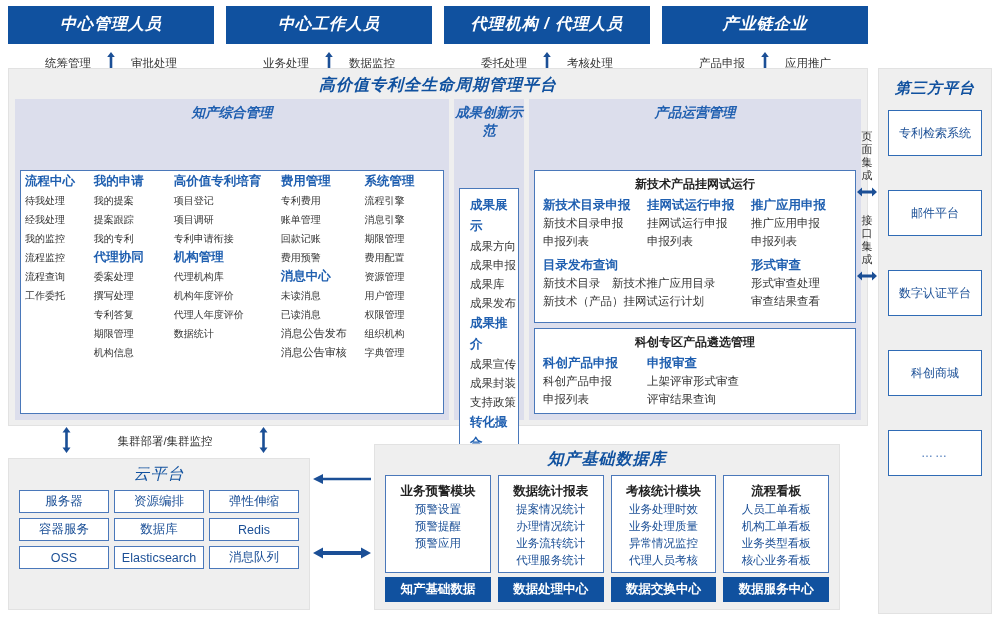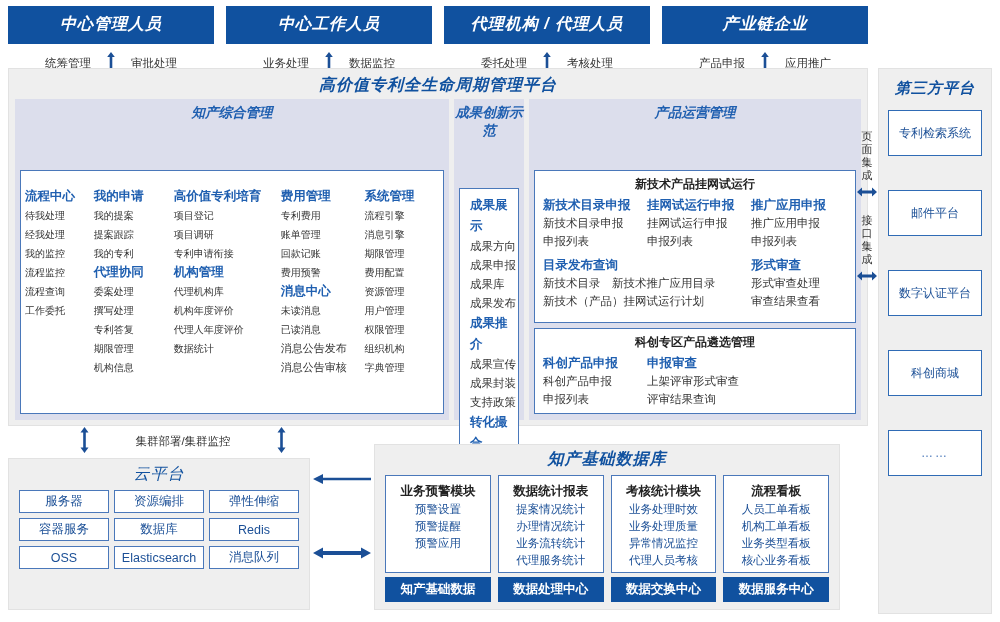--- a/index.html
+++ b/index.html
@@ -38,21 +38,21 @@
   }
   .panels{position:absolute;left:6px;top:30px;right:6px;bottom:5px;display:flex;gap:5px;}
 
   .panel{background:#DCDEEC;display:flex;flex-direction:column;gap:44px;}
   .panel-title{
     text-align:center;font-size:13.5px;font-weight:bold;font-style:italic;
     color:#1F5FB0;padding:5px 0 4px;
   }
   .panel-body{
     flex:1;background:#ffffff;border:1.5px solid #4A78BA;margin:0 5px 6px;
-    box-sizing:border-box;padding:16px 4px;
+    box-sizing:border-box;padding:1px 4px;
   }
 
   .p-ip{width:434px;}
   .p-ach{width:96px;}
   .p-prod{flex:1;background:#DCDEEC;}
 
   
   .cols{display:flex;}
   .col{display:flex;flex-direction:column;}
   .grp{font-size:12.5px;font-weight:bold;color:#1F5FB0;line-height:19px;white-space:nowrap;}
@@ -104,21 +104,21 @@
   .third-box{
     width:94px;height:46px;margin-bottom:34px;
     background:#fff;border:1.5px solid #2F6BB5;box-sizing:border-box;
     display:flex;align-items:center;justify-content:center;
     font-size:12px;color:#1b4f96;
   }
   .third-box.last{margin-bottom:0;letter-spacing:2px;color:#4A78BA;}
 
   
   .cluster{
-    position:absolute;left:78px;top:426px;width:210px;height:30px;
+    position:absolute;left:60px;top:426px;width:210px;height:30px;
     display:flex;align-items:center;justify-content:space-between;
   }
   .cluster-lbl{font-size:11.5px;color:#333;}
 
   
   .cloud{
     position:absolute;left:8px;top:458px;width:302px;height:152px;
     background:#EFEFEF;border:1px solid #E2E2E2;box-sizing:border-box;
   }
   .cloud-title{

